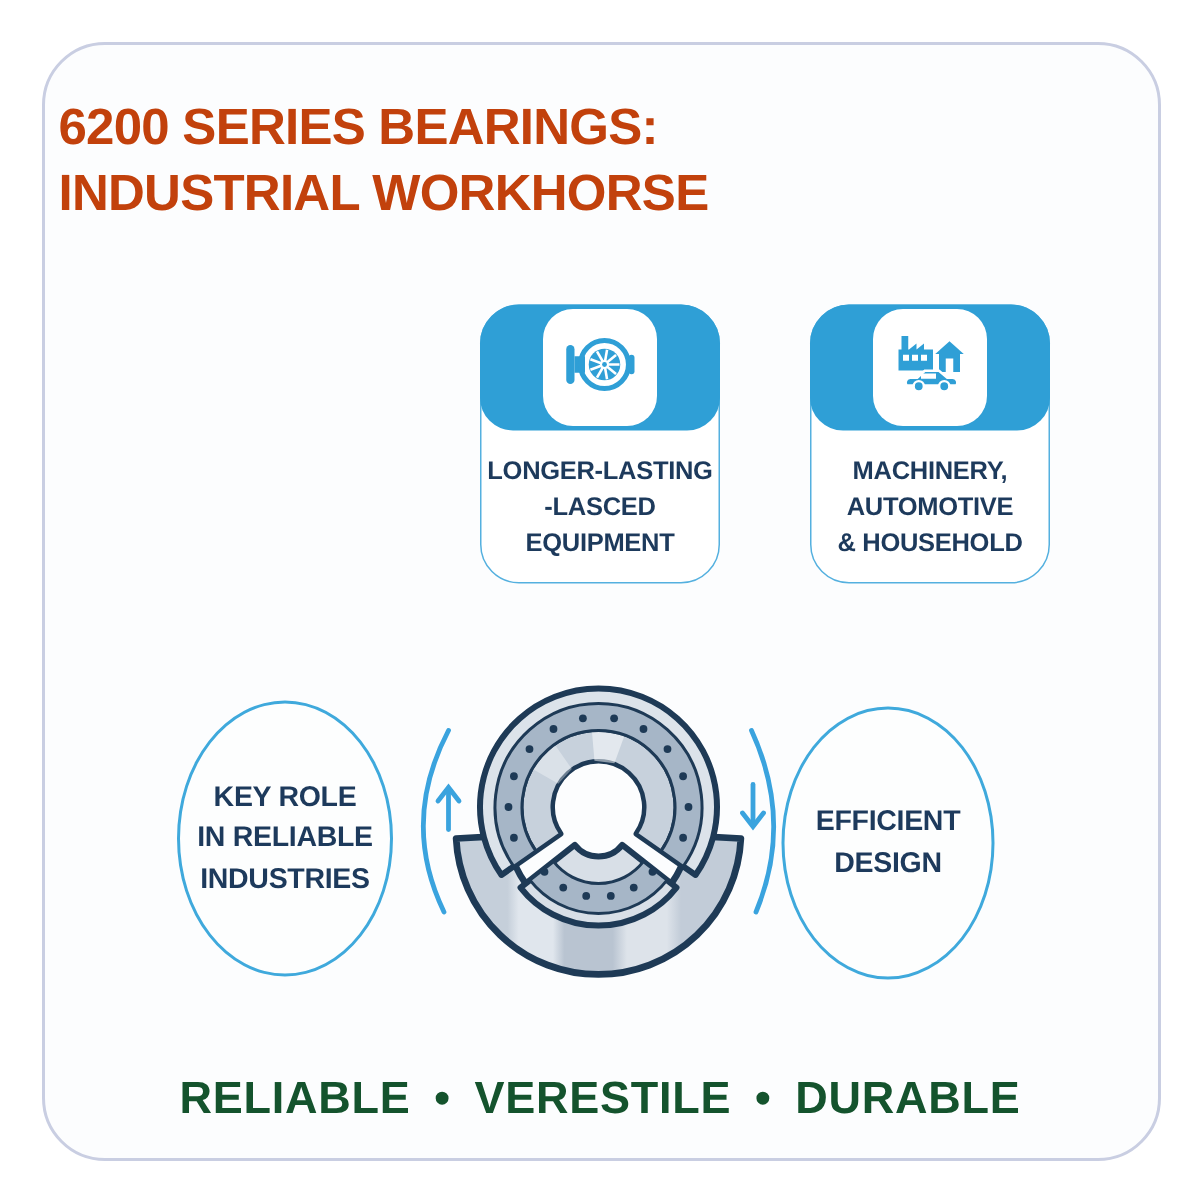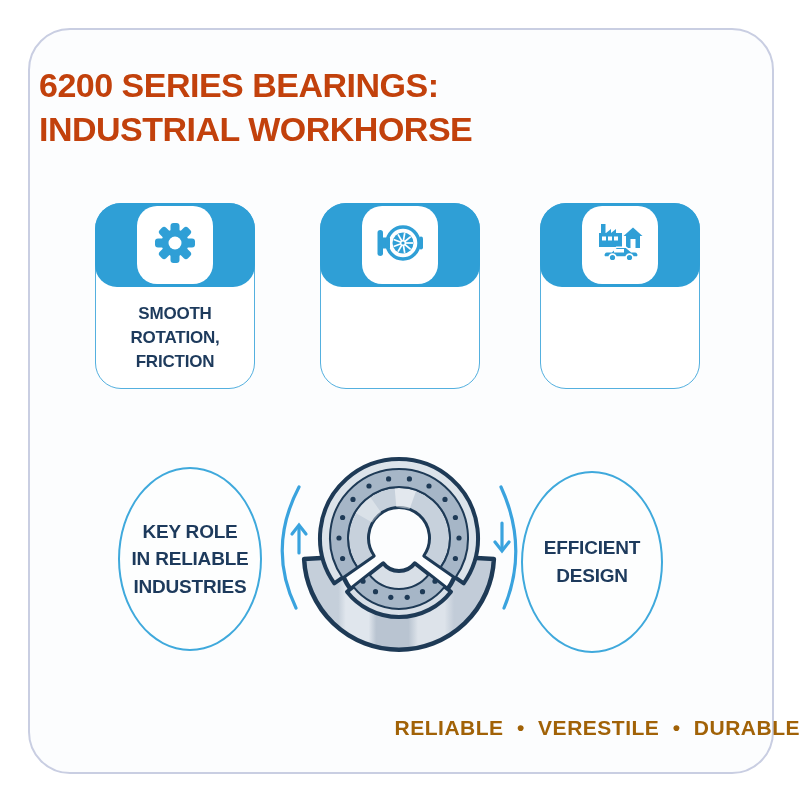--- a/index.html
+++ b/index.html
@@ -41,59 +41,35 @@
   .bubble{
     position:absolute;border:2.5px solid #3fa9dc;border-radius:50%;
     background:#fdfefe;display:flex;align-items:center;justify-content:center;
     text-align:center;font-size:19px;font-weight:800;line-height:1.45;
     white-space:pre-line;color:#1d3a5c;letter-spacing:-0.2px;
   }
   .bubble.left{left:118px;top:467px;width:140px;height:180px;}
   .bubble.right{left:521px;top:471px;width:138px;height:178px;}
   .bearing-wrap{position:absolute;left:259px;top:408px;width:280px;height:280px;}
   .footer{
-    position:absolute;left:0;top:716px;width:800px;text-align:right;
-    font-size:21px;font-weight:800;letter-spacing:0.5px;word-spacing:7px;
-    color:#a16207;
+    position:absolute;left:0;top:716px;width:800px;text-align:center;
+    font-size:30px;font-weight:800;letter-spacing:0.5px;word-spacing:7px;
+    color:#14532d;
   }
 </style>
 </head>
 <body>
 
 <div class="canvas">
 
   <div class="frame"></div>
 
   <div class="title">6200 SERIES BEARINGS:
 INDUSTRIAL WORKHORSE</div>
 
-  <div class="card" style="left:95px;">
-    <div class="card-body"></div>
-    <div class="card-header">
-      <div class="icon-tile">
-        <span>
-          <svg width="48" height="48" viewBox="0 0 48 48">
-            <g fill="#2f9fd6">
-              <g>
-                <rect x="19.5" y="4" width="9" height="40" rx="3"></rect>
-                <rect x="19.5" y="4" width="9" height="40" rx="3" transform="rotate(45 24 24)"></rect>
-                <rect x="19.5" y="4" width="9" height="40" rx="3" transform="rotate(90 24 24)"></rect>
-                <rect x="19.5" y="4" width="9" height="40" rx="3" transform="rotate(135 24 24)"></rect>
-              </g>
-              <circle cx="24" cy="24" r="13.5"></circle>
-              <circle cx="24" cy="24" r="6.5" fill="#ffffff"></circle>
-            </g>
-          </svg>
-        </span>
-      </div>
-    </div>
-    <div class="card-label">SMOOTH
-ROTATION,
-FRICTION</div>
-  </div>
 
   <div class="card" style="left:320px;">
     <div class="card-body"></div>
     <div class="card-header">
       <div class="icon-tile">
         <span>
           <svg width="48" height="48" viewBox="0 0 48 48">
             <g fill="#2f9fd6">
               <rect x="1.5" y="11" width="5.5" height="26" rx="2.75"></rect>
               <rect x="7" y="18.5" width="7" height="11"></rect>
@@ -111,20 +87,23 @@
                 <line x1="27" y1="24" x2="34.7" y2="30.4"></line>
               </g>
               <circle cx="27" cy="24" r="3" fill="#ffffff"></circle>
               <circle cx="27" cy="24" r="1.6"></circle>
               <rect x="43" y="17.5" width="4" height="13" rx="2"></rect>
             </g>
           </svg>
         </span>
       </div>
     </div>
+    <div class="card-label">LONGER-LASTING
+-LASCED
+EQUIPMENT</div>
   </div>
 
   <div class="card" style="left:540px;">
     <div class="card-body"></div>
     <div class="card-header">
       <div class="icon-tile">
         <span>
           <svg width="48" height="48" viewBox="0 0 48 48">
             <g fill="#2f9fd6">
               <rect x="5" y="5" width="4.5" height="11"></rect>
@@ -139,20 +118,23 @@
                 <path d="M8.5 38 a3.2 3.2 0 0 1 2.5 -5.2 h4.5 l5 -4.6 h9.5 l5.5 4.6 h3.5 a3.2 3.2 0 0 1 2.5 5.2 z" fill="#2f9fd6" stroke="#ffffff" stroke-width="1.6"></path>
                 <rect x="18" y="30" width="10" height="3.5" fill="#ffffff"></rect>
                 <circle cx="16.5" cy="38.5" r="3.4" fill="#2f9fd6" stroke="#ffffff" stroke-width="1.6"></circle>
                 <circle cx="33.5" cy="38.5" r="3.4" fill="#2f9fd6" stroke="#ffffff" stroke-width="1.6"></circle>
               </g>
             </g>
           </svg>
         </span>
       </div>
     </div>
+    <div class="card-label">MACHINERY,
+AUTOMOTIVE
+&amp; HOUSEHOLD</div>
   </div>
 
   <div class="bubble left">
     <span>KEY ROLE
 IN RELIABLE
 INDUSTRIES</span>
   </div>
 
   <div class="bubble right">
     <span>EFFICIENT

